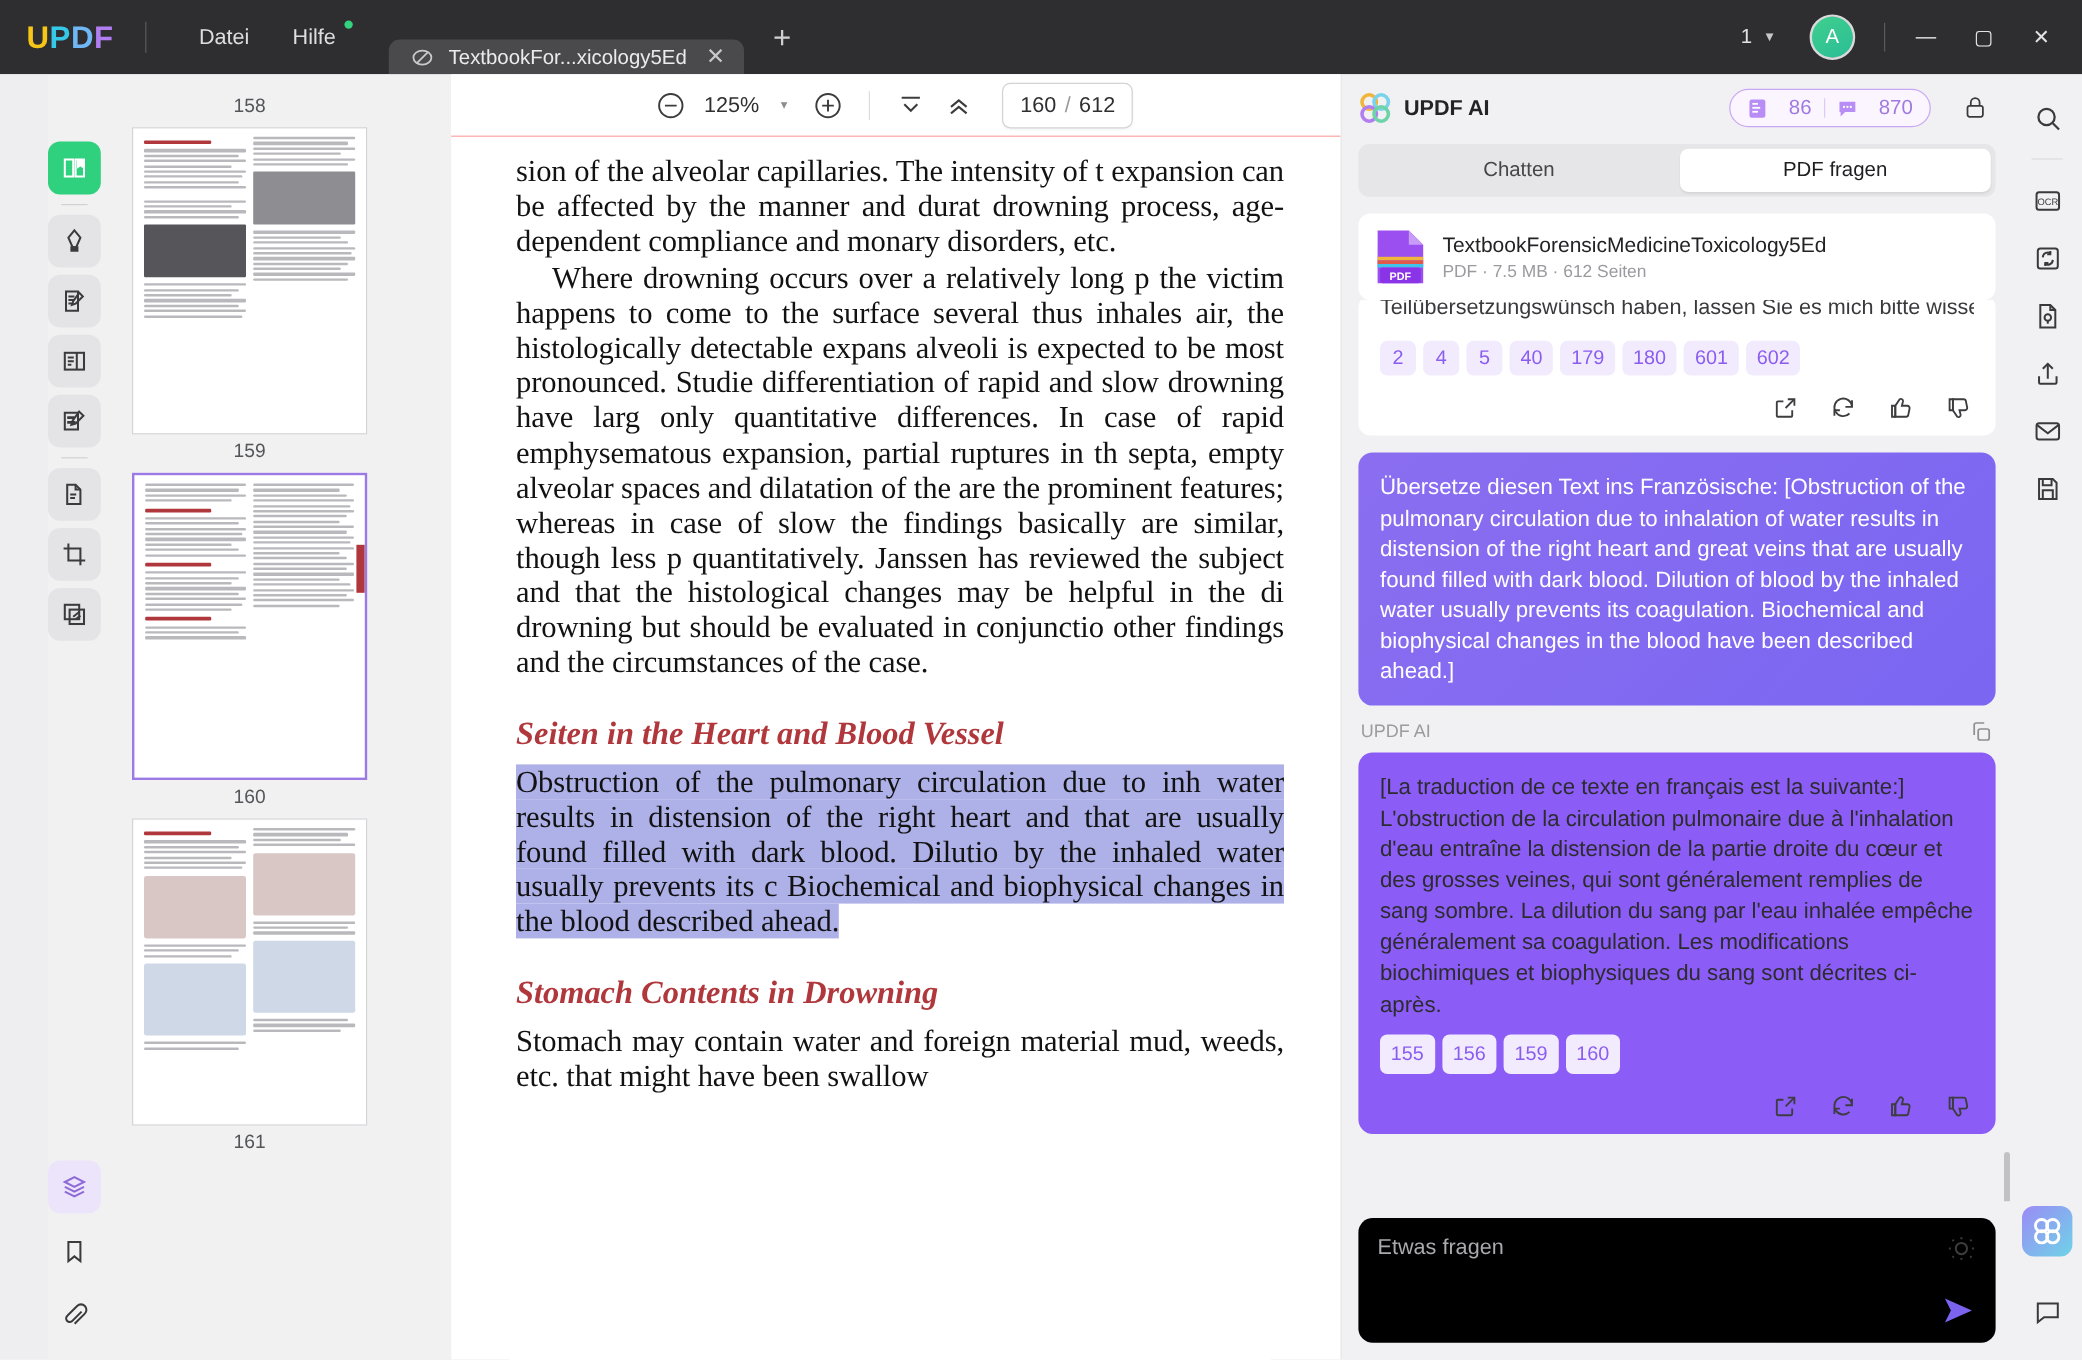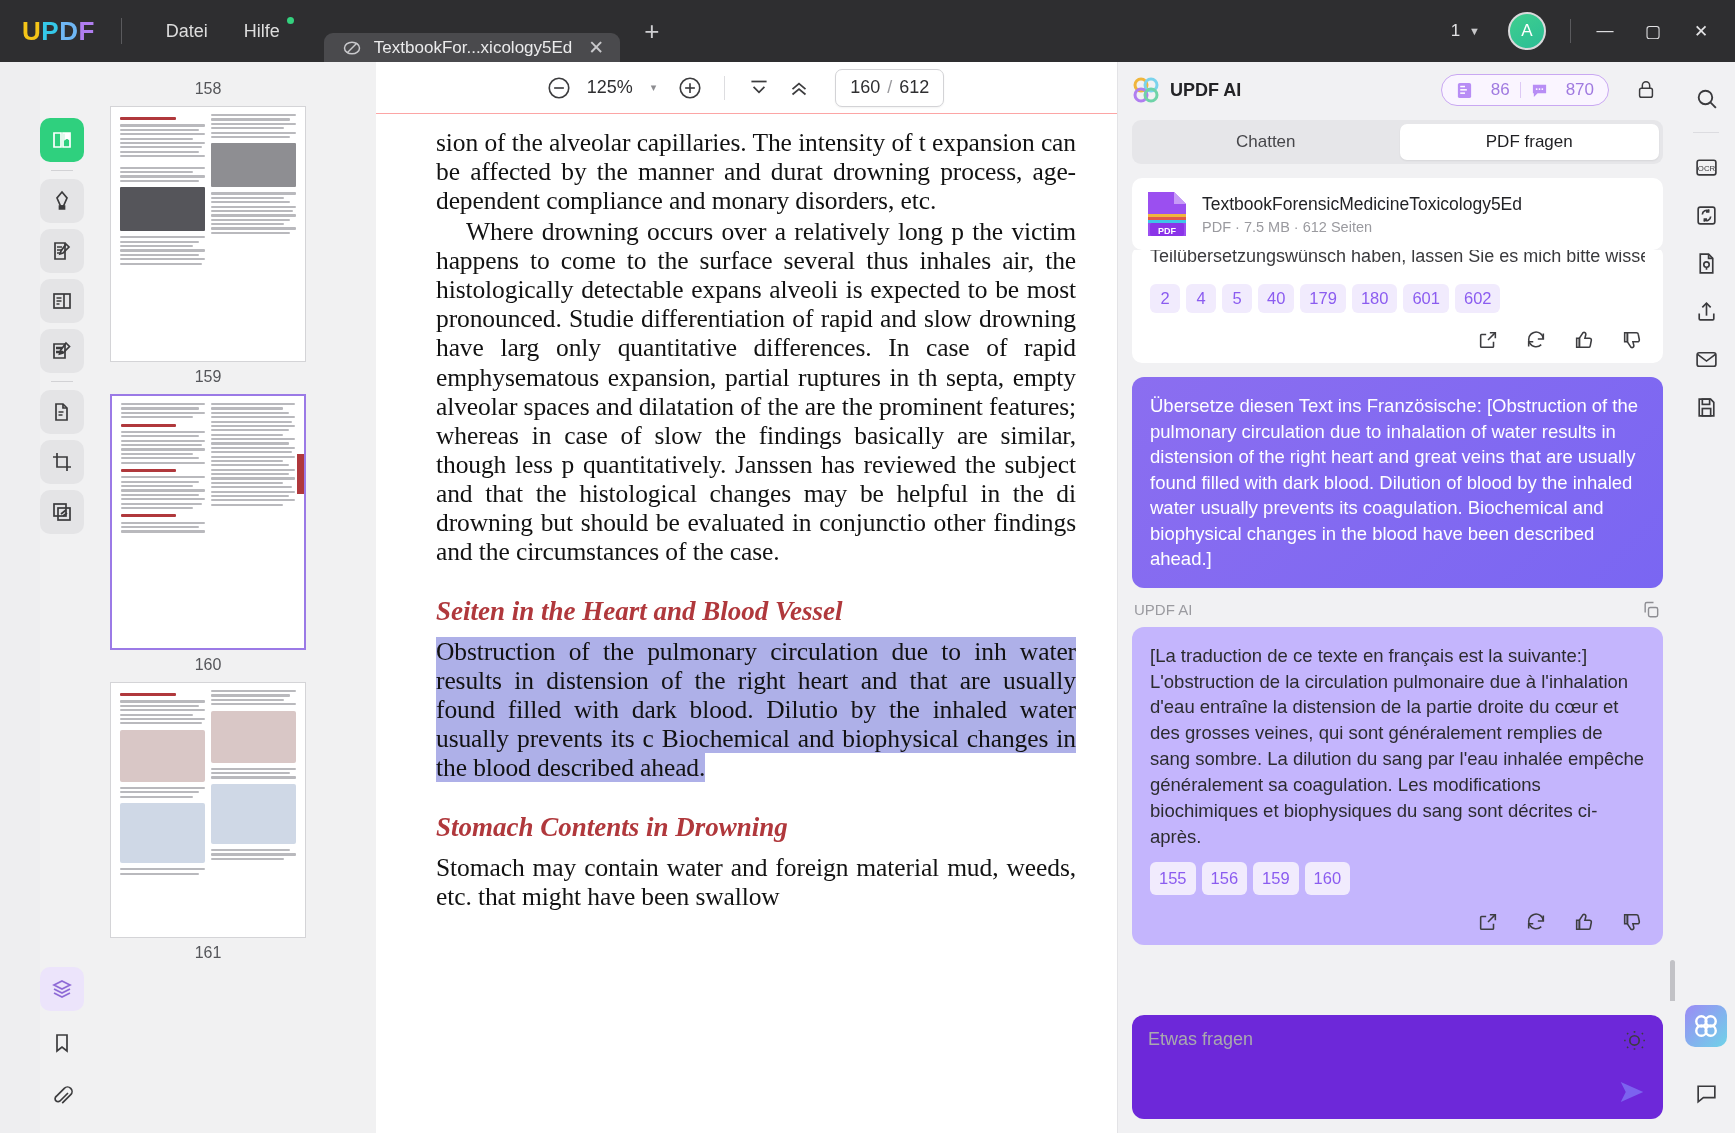--- a/index.html
+++ b/index.html
@@ -119,21 +119,21 @@
   .zoomval { font-size: 18px; color: #2f2f31; min-width: 62px; text-align:center; }
   .zoomcaret { color: #8d8d91; font-size: 11px; padding: 0 14px 0 10px; }
   .tbsep { width:1px; height: 24px; background: #dddde0; margin: 0 14px;}
   .pagebox {
     margin-left: 16px; height: 38px; border: 1px solid #d3d3d6; border-radius: 7px;
     background: #fff; display:flex; align-items:center; padding: 0 14px; font-size: 18px; color:#2f2f31;
     box-shadow: 0 1px 2px rgba(0,0,0,.05); gap: 7px;
   }
   .pagebox .sep { color:#9a9a9e; }
   .pagecontent {
-    flex: 1; overflow: hidden; padding: 14px 0 0 60px; position: relative;
+    flex: 1; overflow: hidden; padding: 14px 0 0 42px; position: relative; margin-left: 12px;
   }
   .pdoc { font-family: "Liberation Serif", serif; color: #121212; width: 640px; }
   .pdoc p {
     font-size: 25.5px; line-height: 1.14; text-align: justify; margin-bottom: 2px;
     letter-spacing: -0.1px;
   }
   .pdoc p.indent { text-indent: 30px; }
   .pdoc h2 {
     font-family: "Liberation Serif", serif; color: #b0383c; font-size: 27px; font-style: italic;
     font-weight: bold; margin: 30px 0 10px;
@@ -193,29 +193,29 @@
   .msgactions { display:flex; justify-content:flex-end; align-items:center; gap: 26px; padding: 10px 2px 4px; }
   .act { width: 22px; height: 22px; color: #3d3d40; }
 
   .msg-user {
     margin: 14px 0 0; background: linear-gradient(135deg,#8b6ef0,#7a66f2);
     border-radius: 12px; padding: 16px 18px; color: #fff; font-size: 18.5px; line-height: 1.38;
   }
   .ai-label { font-size: 15px; color: #9b9ba0; margin: 12px 2px 7px; display:flex; align-items:center;}
   .ai-copy { margin-left:auto; width: 20px; height:20px; color:#8e8e93;}
   .msg-ai {
-    background: #c4b5fd; border-radius: 12px; padding: 16px 18px 8px; color: #2c2c2f;
+    background: #8b5cf6; border-radius: 12px; padding: 16px 18px 8px; color: #2c2c2f;
     font-size: 18.5px; line-height: 1.4;
   }
   .scrollthumb {
     position: absolute; right: 2px; width: 5px; border-radius: 3px; background: #c2c2c6;
   }
 
   .composer {
-    margin: 14px; background: #6d28d9; border-radius: 12px; height: 104px; position: relative;
+    margin: 14px; background: #000000; border-radius: 12px; height: 104px; position: relative;
     padding: 14px 16px; flex: 0 0 104px;
   }
   .composer .ph { font-size: 18px; color: #a9a9ae; }
   .bulb { position: absolute; right: 16px; top: 14px; width: 25px; height: 25px; color: #3d3d40; }
   .sendbtn { position: absolute; right: 16px; bottom: 12px; width: 30px; height: 30px; color: #7c63ef; }
 
   
   .rightrail {
     width: 58px; flex: 0 0 58px; background: #f1f1f3; display:flex; flex-direction:column;
     align-items:center; padding-top: 14px; gap: 4px; position: relative;

